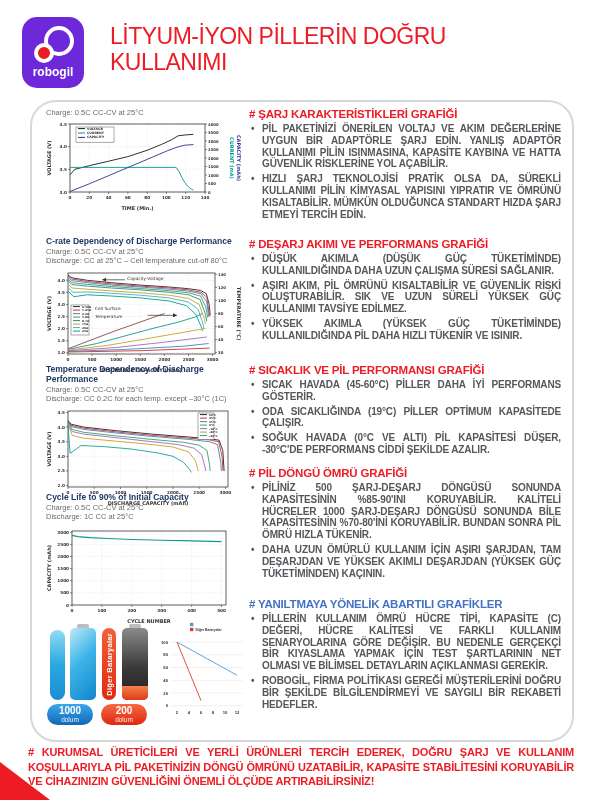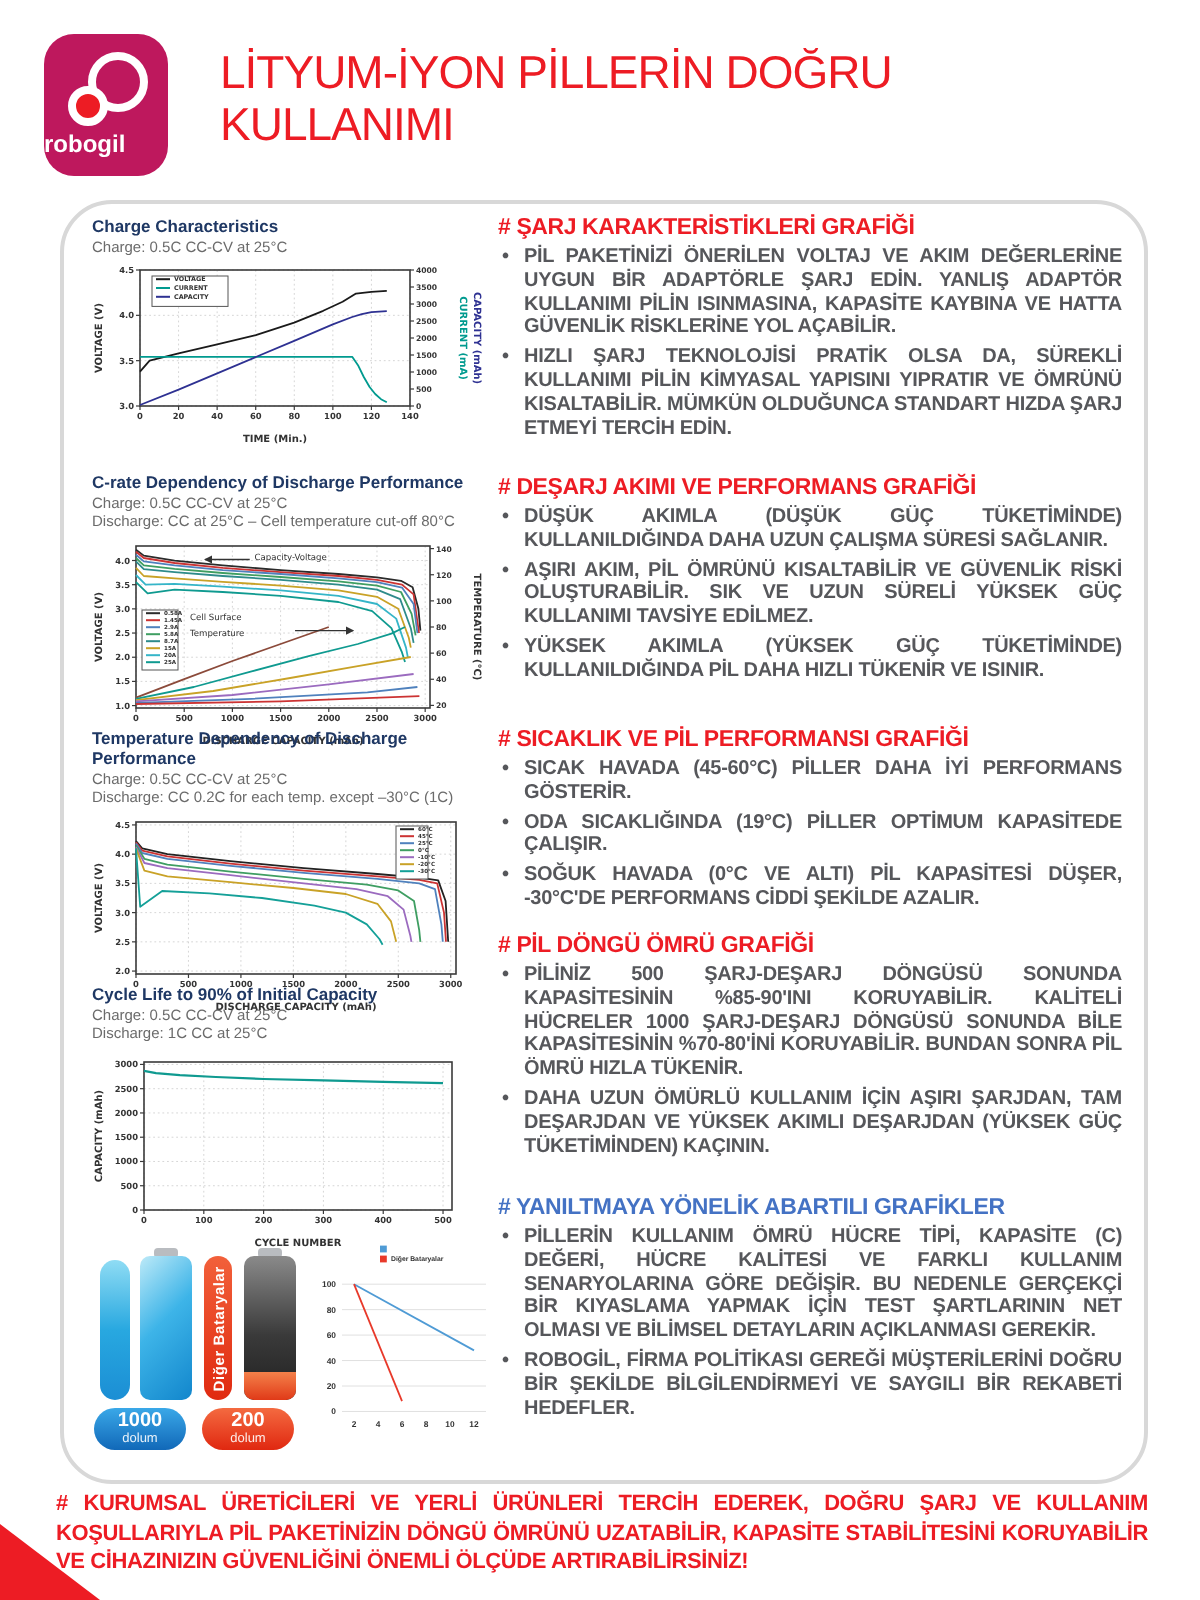--- a/index.html
+++ b/index.html
@@ -1,20 +1,20 @@
 <!DOCTYPE html>
 <html><head>
 <meta charset="utf-8">
 <style>
   html,body{margin:0;padding:0;background:#fff;}
   .page{position:relative;width:600px;height:800px;background:#fff;overflow:hidden;
         font-family:"Liberation Sans",sans-serif;}
   
-  .logo{position:absolute;left:22px;top:17px;width:62px;height:71px;background:#be185d;
-        border-radius:15px;display:flex;flex-direction:column;align-items:flex-start;justify-content:flex-start;}
+  .logo{position:absolute;left:22px;top:17px;width:62px;height:71px;background:#6d28d9;
+        border-radius:15px;display:flex;flex-direction:column;align-items:center;justify-content:flex-start;}
   .logo svg{display:block;}
   .logo-text{color:#fff;font-weight:bold;font-size:12px;margin-top:-4px;}
   .page-title{position:absolute;left:110px;top:24px;width:440px;color:#ed1c24;
         font-size:23px;font-weight:400;line-height:1.12;letter-spacing:-0.5px;}
   
   .card{position:absolute;left:30px;top:100px;width:540px;height:638px;border:2px solid #d8d8d8;
         border-radius:26px;background:#fff;}
   
   .chart-block{position:absolute;left:14px;width:210px;}
   .c-title{color:#1f3864;font-weight:bold;font-size:8.5px;margin-bottom:1px;}
@@ -68,21 +68,20 @@
     <div class="logo-text">robogil</div>
   </div>
   <div class="page-title">
     <div>LİTYUM-İYON PİLLERİN DOĞRU</div>
     <div>KULLANIMI</div>
   </div>
 
   <div class="card">
 
     <div class="chart-block" style="top:6px">
-      <div class="c-title">Charge Characteristics</div>
       <div class="c-sub">Charge: 0.5C CC-CV at 25°C</div>
       <svg width="195" height="92">
           <defs>
             <marker id="charge-arr" markerWidth="6" markerHeight="6" refX="5" refY="3" orient="auto">
               <path d="M0,0L6,3L0,6Z" fill="#333"></path>
             </marker>
           </defs>
           <line x1="24" y1="4" x2="24" y2="72" stroke="#c4c4c4" stroke-width="0.35" stroke-dasharray="0.9,1.4"></line>
           <line x1="43.285714285714285" y1="4" x2="43.285714285714285" y2="72" stroke="#c4c4c4" stroke-width="0.35" stroke-dasharray="0.9,1.4"></line>
           <line x1="62.57142857142857" y1="4" x2="62.57142857142857" y2="72" stroke="#c4c4c4" stroke-width="0.35" stroke-dasharray="0.9,1.4"></line>

